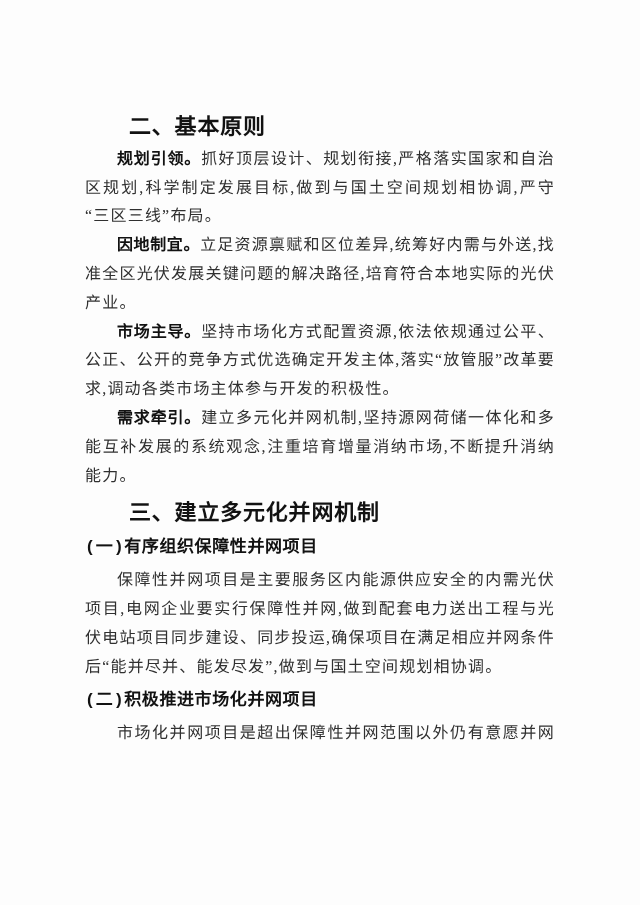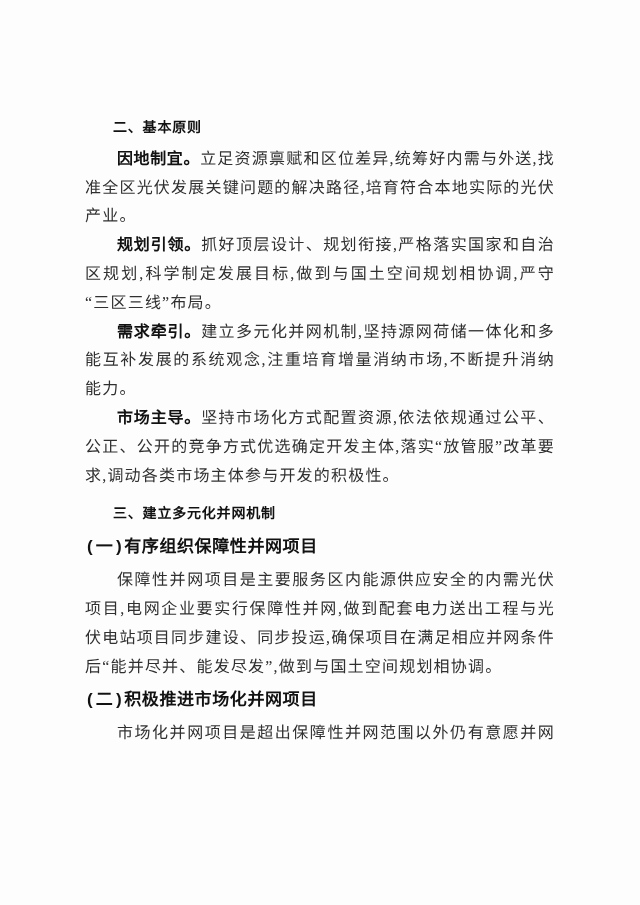--- a/index.html
+++ b/index.html
@@ -22,21 +22,21 @@
     width: 470px;
     color: var(--text_body, #303030);
     font-size: 16px;
     line-height: 28.8px;
     letter-spacing: 1.2px;
   }
   .h-num {
     font-family: "Liberation Sans", "DejaVu Sans", sans-serif;
     font-weight: 700;
     color: var(--text_heading, #121212);
-    font-size: 14px;
+    font-size: 22px;
     line-height: 28.8px;
     letter-spacing: 0.8px;
     text-indent: 2em;
     margin-bottom: 3px;
   }
   .h-num.mt { margin-top: 9px; }
   .h-sub {
     font-family: Liberation Mono, monospace;
     font-weight: 700;
     color: var(--text_heading, #121212);
@@ -60,27 +60,27 @@
   .para.force-just { text-align-last: justify; }
 </style>
 </head>
 <body>
 
 <div class="doc-page">
   <div class="doc-content">
 
     <h2 class="h-num">二、基本原则</h2>
 
+    <p class="para"><span class="lead">规划引领。</span><span>抓好顶层设计、规划衔接,严格落实国家和自治区规划,科学制定发展目标,做到与国土空间规划相协调,严守“三区三线”布局。</span></p>
+
     <p class="para"><span class="lead">因地制宜。</span><span>立足资源禀赋和区位差异,统筹好内需与外送,找准全区光伏发展关键问题的解决路径,培育符合本地实际的光伏产业。</span></p>
 
-    <p class="para"><span class="lead">规划引领。</span><span>抓好顶层设计、规划衔接,严格落实国家和自治区规划,科学制定发展目标,做到与国土空间规划相协调,严守“三区三线”布局。</span></p>
+    <p class="para"><span class="lead">市场主导。</span><span>坚持市场化方式配置资源,依法依规通过公平、公正、公开的竞争方式优选确定开发主体,落实“放管服”改革要求,调动各类市场主体参与开发的积极性。</span></p>
 
     <p class="para"><span class="lead">需求牵引。</span><span>建立多元化并网机制,坚持源网荷储一体化和多能互补发展的系统观念,注重培育增量消纳市场,不断提升消纳能力。</span></p>
-
-    <p class="para"><span class="lead">市场主导。</span><span>坚持市场化方式配置资源,依法依规通过公平、公正、公开的竞争方式优选确定开发主体,落实“放管服”改革要求,调动各类市场主体参与开发的积极性。</span></p>
 
     <h2 class="h-num mt">三、建立多元化并网机制</h2>
 
 
     <h3 class="h-sub">(一)有序组织保障性并网项目</h3>
 
     <p class="para">保障性并网项目是主要服务区内能源供应安全的内需光伏项目,电网企业要实行保障性并网,做到配套电力送出工程与光伏电站项目同步建设、同步投运,确保项目在满足相应并网条件后“能并尽并、能发尽发”,做到与国土空间规划相协调。</p>
 
     <h3 class="h-sub">(二)积极推进市场化并网项目</h3>
 

